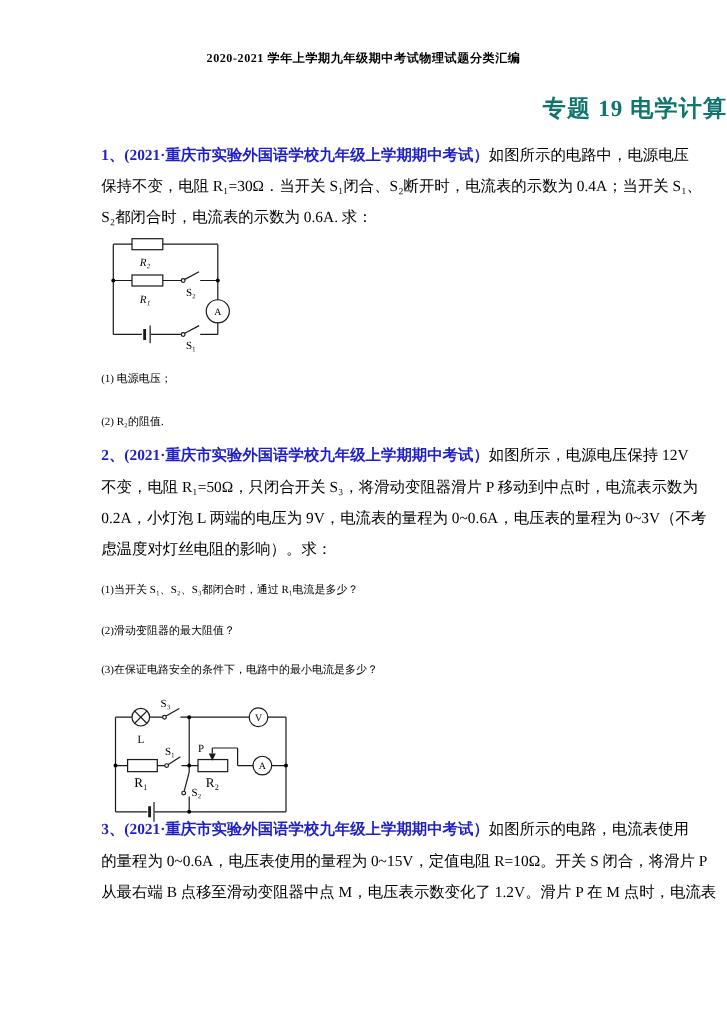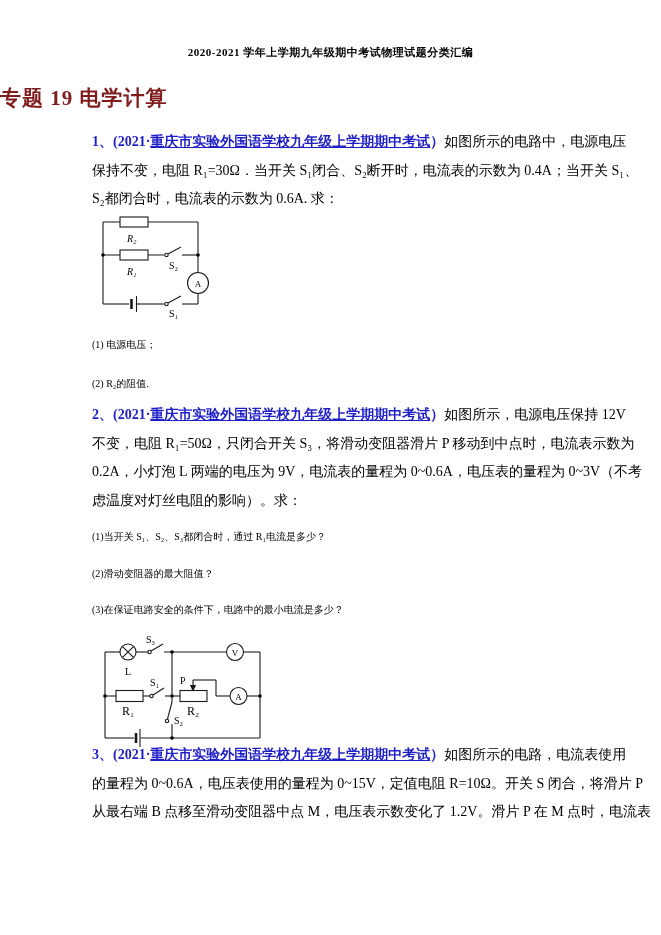--- a/index.html
+++ b/index.html
@@ -5,30 +5,30 @@
   html,body{margin:0;padding:0;background:#ffffff;}
   .page{
     position:relative;width:661px;height:935px;background:#fff;overflow:hidden;
     font-family:"Liberation Serif","DejaVu Serif",serif;color:#000;padding-left:38px;
   }
   .doc-header{
     position:absolute;top:45px;left:0;width:661px;text-align:center;
     font-size:11px;font-weight:bold;letter-spacing:.5px;
   }
   .doc-title{
-    position:absolute;top:84px;left:0;width:661px;text-align:left;
-    font-size:21px;font-weight:bold;color:#7f1d1d;letter-spacing:1px;
+    position:absolute;top:84px;left:0;width:661px;text-align:right;
+    font-size:21px;font-weight:bold;color:#0f766e;letter-spacing:1px;
   }
   .para{position:absolute;left:92px;width:482px;}
   .tline{white-space:pre;height:28.5px;line-height:28.5px;font-size:14px;}
   .pline{
     position:absolute;left:92px;white-space:pre;height:28.5px;line-height:28.5px;font-size:10px;
   }
   .qblue{color:#1F1FC8;font-weight:bold;}
-  .school{text-decoration:underline;}
+  .school{}
   .fig{position:absolute;}
   .fig line,.fig polyline{stroke:#1a1a1a;stroke-width:1.1;fill:none;}
   .fig .comp{fill:#fff;stroke:#1a1a1a;stroke-width:1.1;}
   .fig .dot{fill:#000;stroke:none;}
   .fig .thick{stroke-width:2.6;}
   .fig text{font-family:"Liberation Serif","DejaVu Serif",serif;fill:#000;}
   .fig .lbl{font-size:10px;}
   .fig .lbl-big{font-size:12px;}
   .fig .lbl-it{font-size:10px;font-style:italic;}
   .fig .meter{font-size:9px;text-anchor:middle;}

